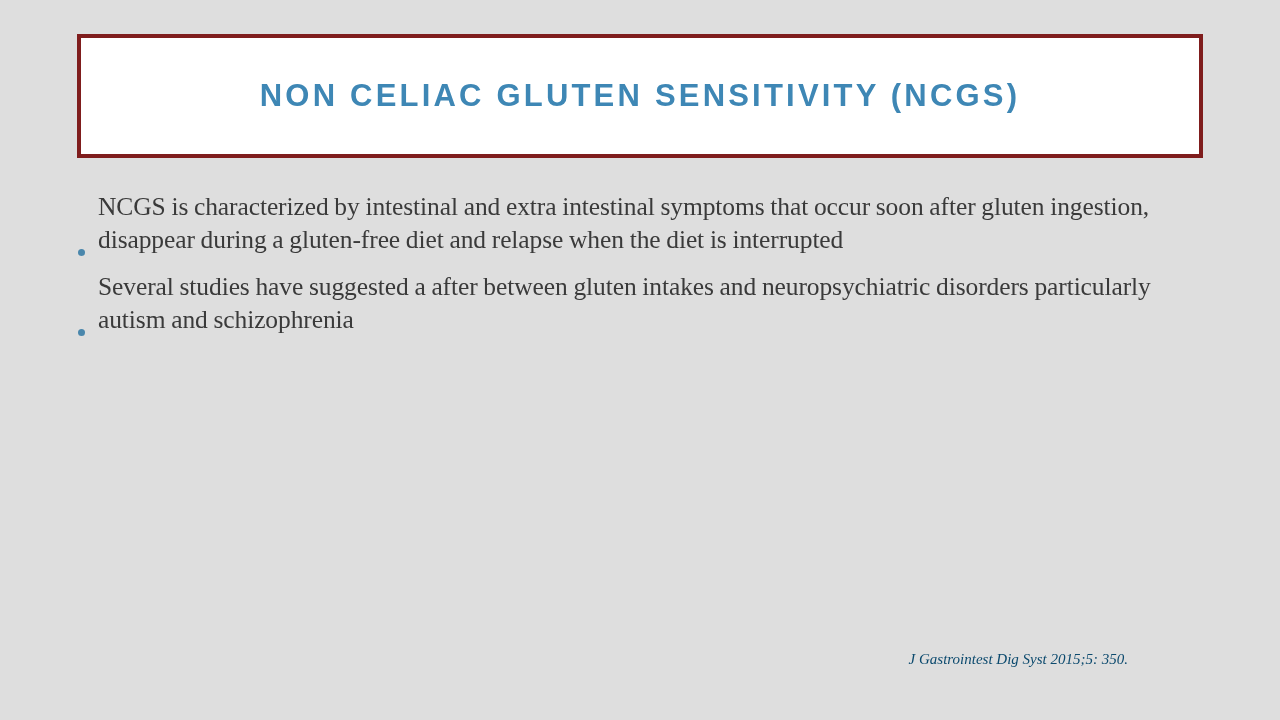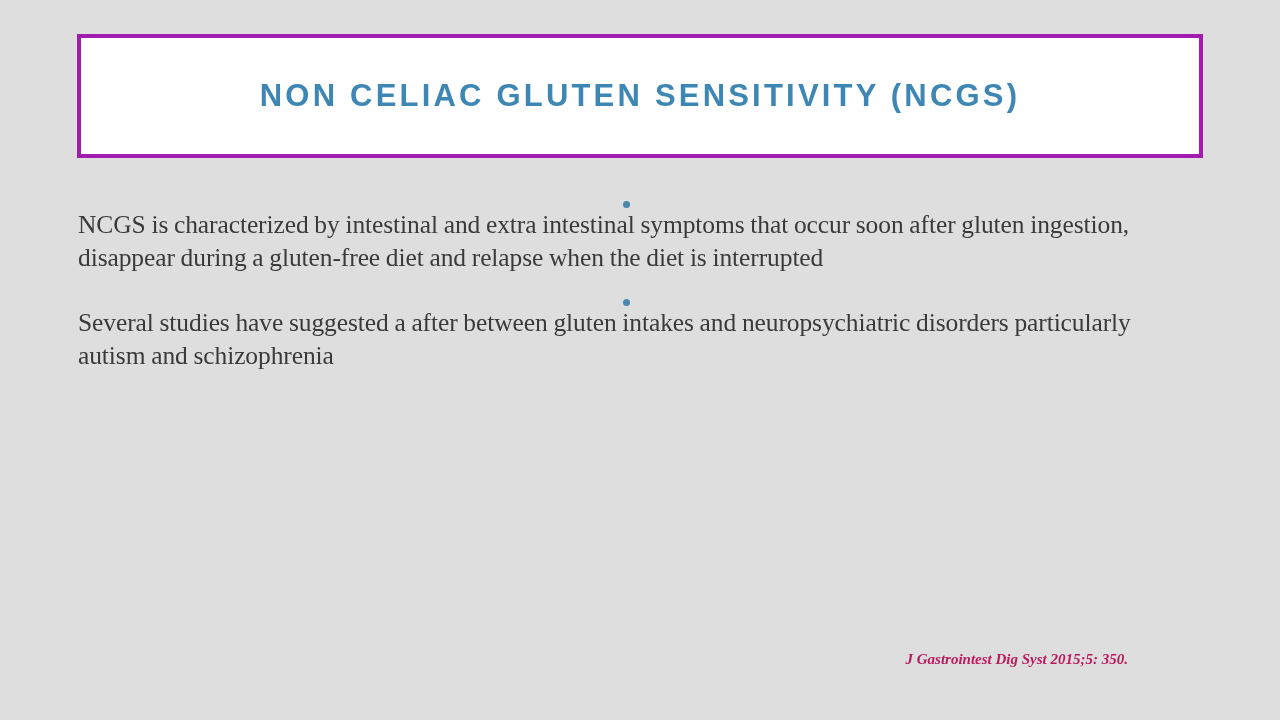--- a/index.html
+++ b/index.html
@@ -26,21 +26,21 @@
 
   
   #title-box {
     position: absolute;
     left: 77px;
     top: 34px;
     width: 1126px;
     height: 124px;
     box-sizing: border-box;
     background: #ffffff;
-    border: 4px solid #a21caf;
+    border: 4px solid #7f1d1d;
     display: flex;
     align-items: center;
     justify-content: center;
   }
   #title-text {
     color: #3e87b5;
     font-family: "Liberation Sans", sans-serif;
     font-size: 31px;
     font-weight: bold;
     letter-spacing: 3.2px;
@@ -52,23 +52,22 @@
 
   
   #body {
     position: absolute;
     left: 78px;
     top: 190px;
     width: 1110px;
   }
   .bullet-row {
     display: flex;
-    align-items: center;
+    align-items: flex-end;
     margin-bottom: 14px;
-    flex-direction: column;
   }
   .bullet-dot {
     flex: 0 0 auto;
     width: 20px;
     padding-top: 11px;
     text-align: left;
   }
   .bullet-dot .dot {
     display: block;
     width: 7px;
@@ -85,26 +84,25 @@
     letter-spacing: -0.1px;
     text-align: left;
     word-spacing: -0.5px;
   }
 
   
   #citation {
     position: absolute;
     right: 152px;
     top: 651px;
-    color: #be185d;
+    color: #0c4a6e;
     font-family: "Liberation Serif", "DejaVu Serif", serif;
     font-style: italic;
     font-size: 15px;
     white-space: nowrap;
-    font-weight: bold;
   }
 </style>
 </head>
 <body>
 
 <div id="slide">
 
   <div id="title-box">
     <div id="title-text">Non Celiac Gluten Sensitivity (NCGS)</div>
   </div>

